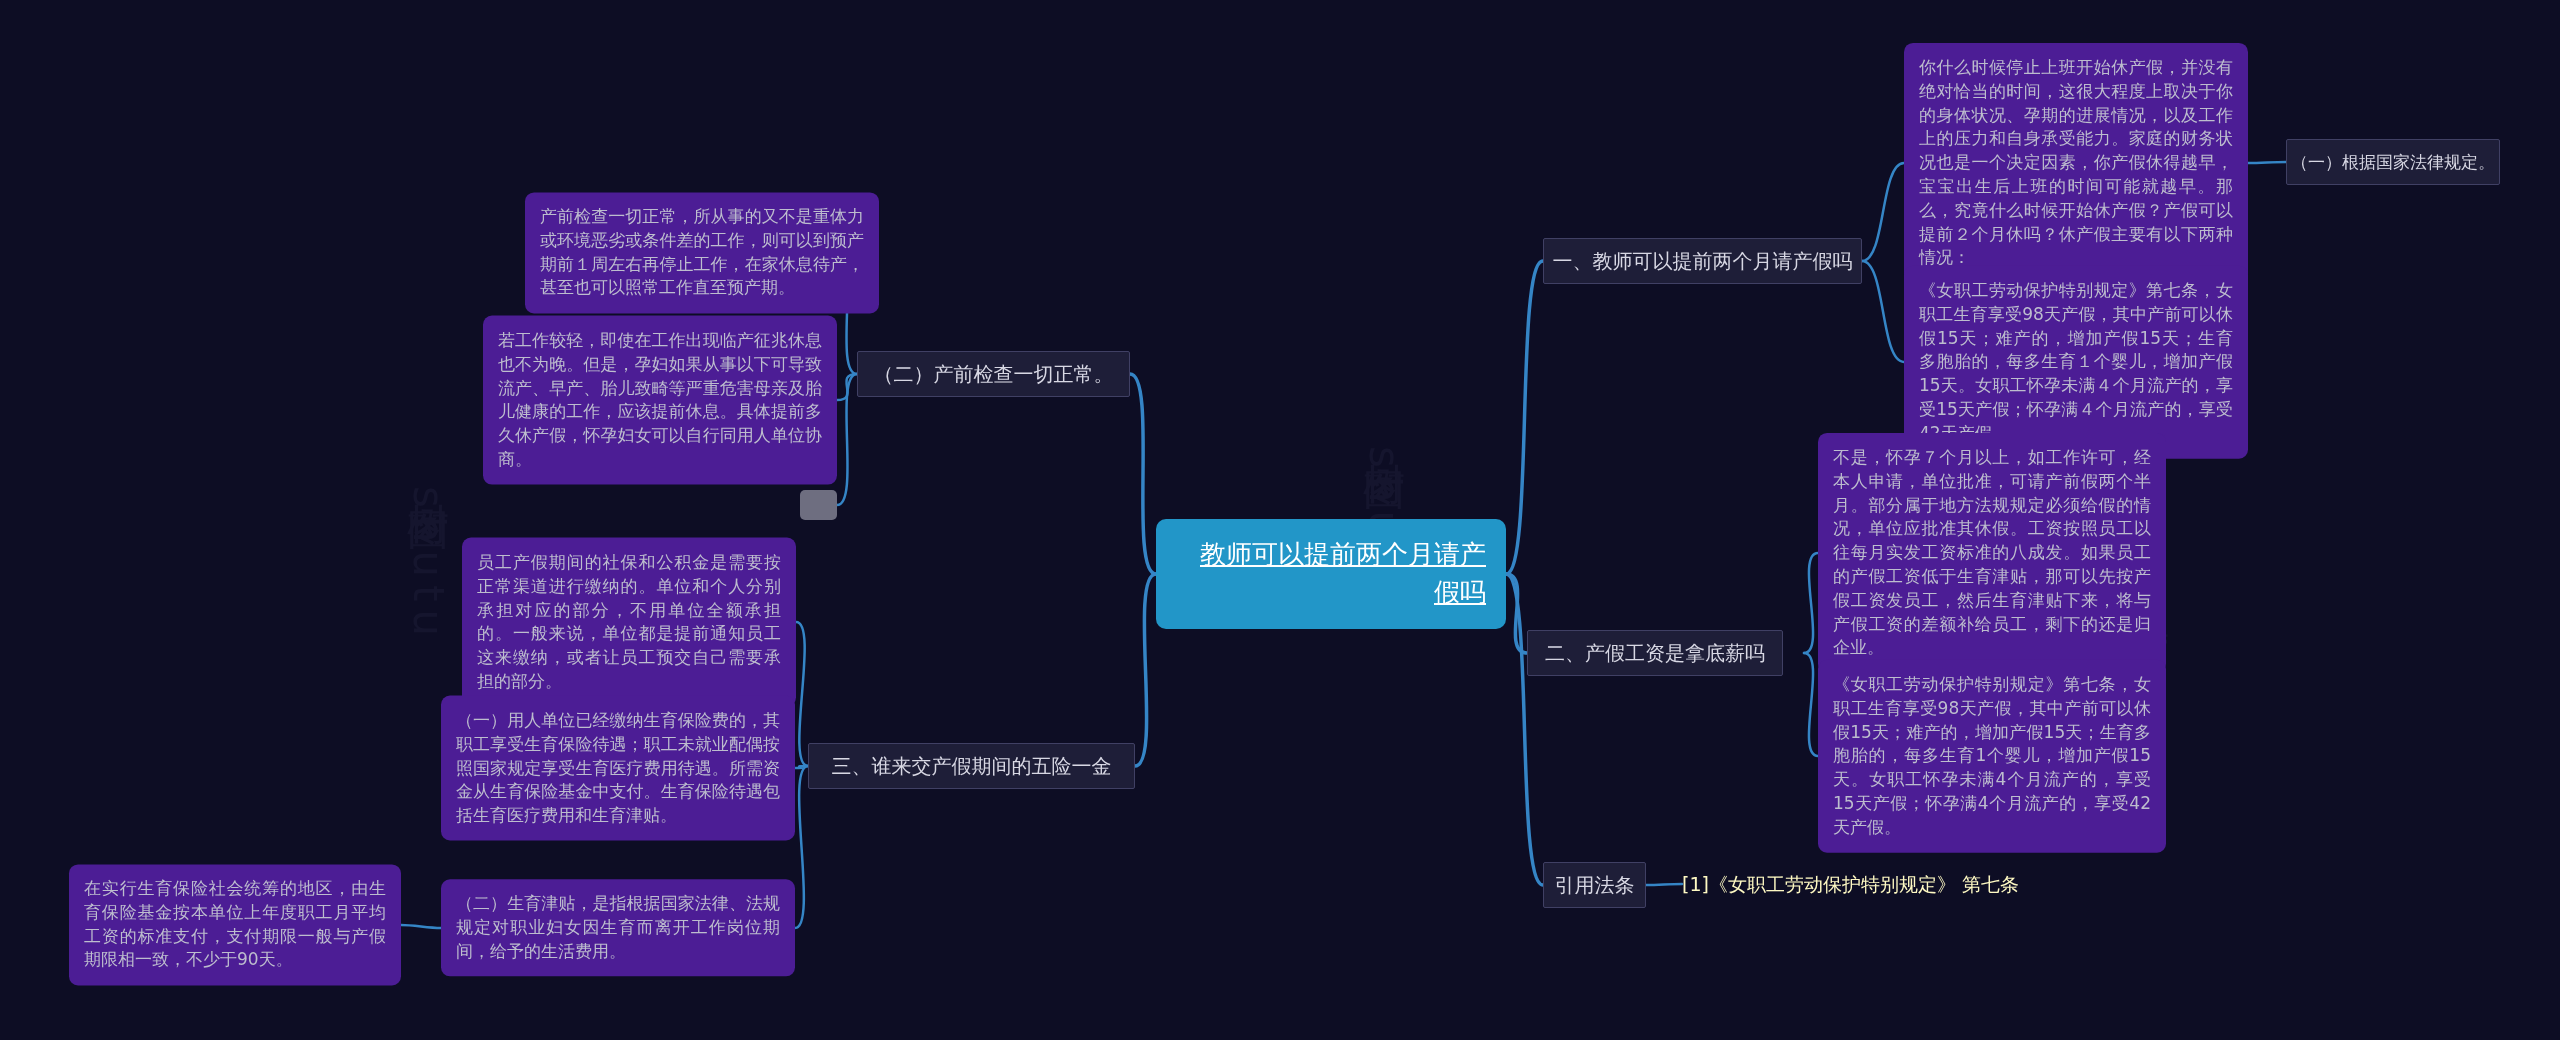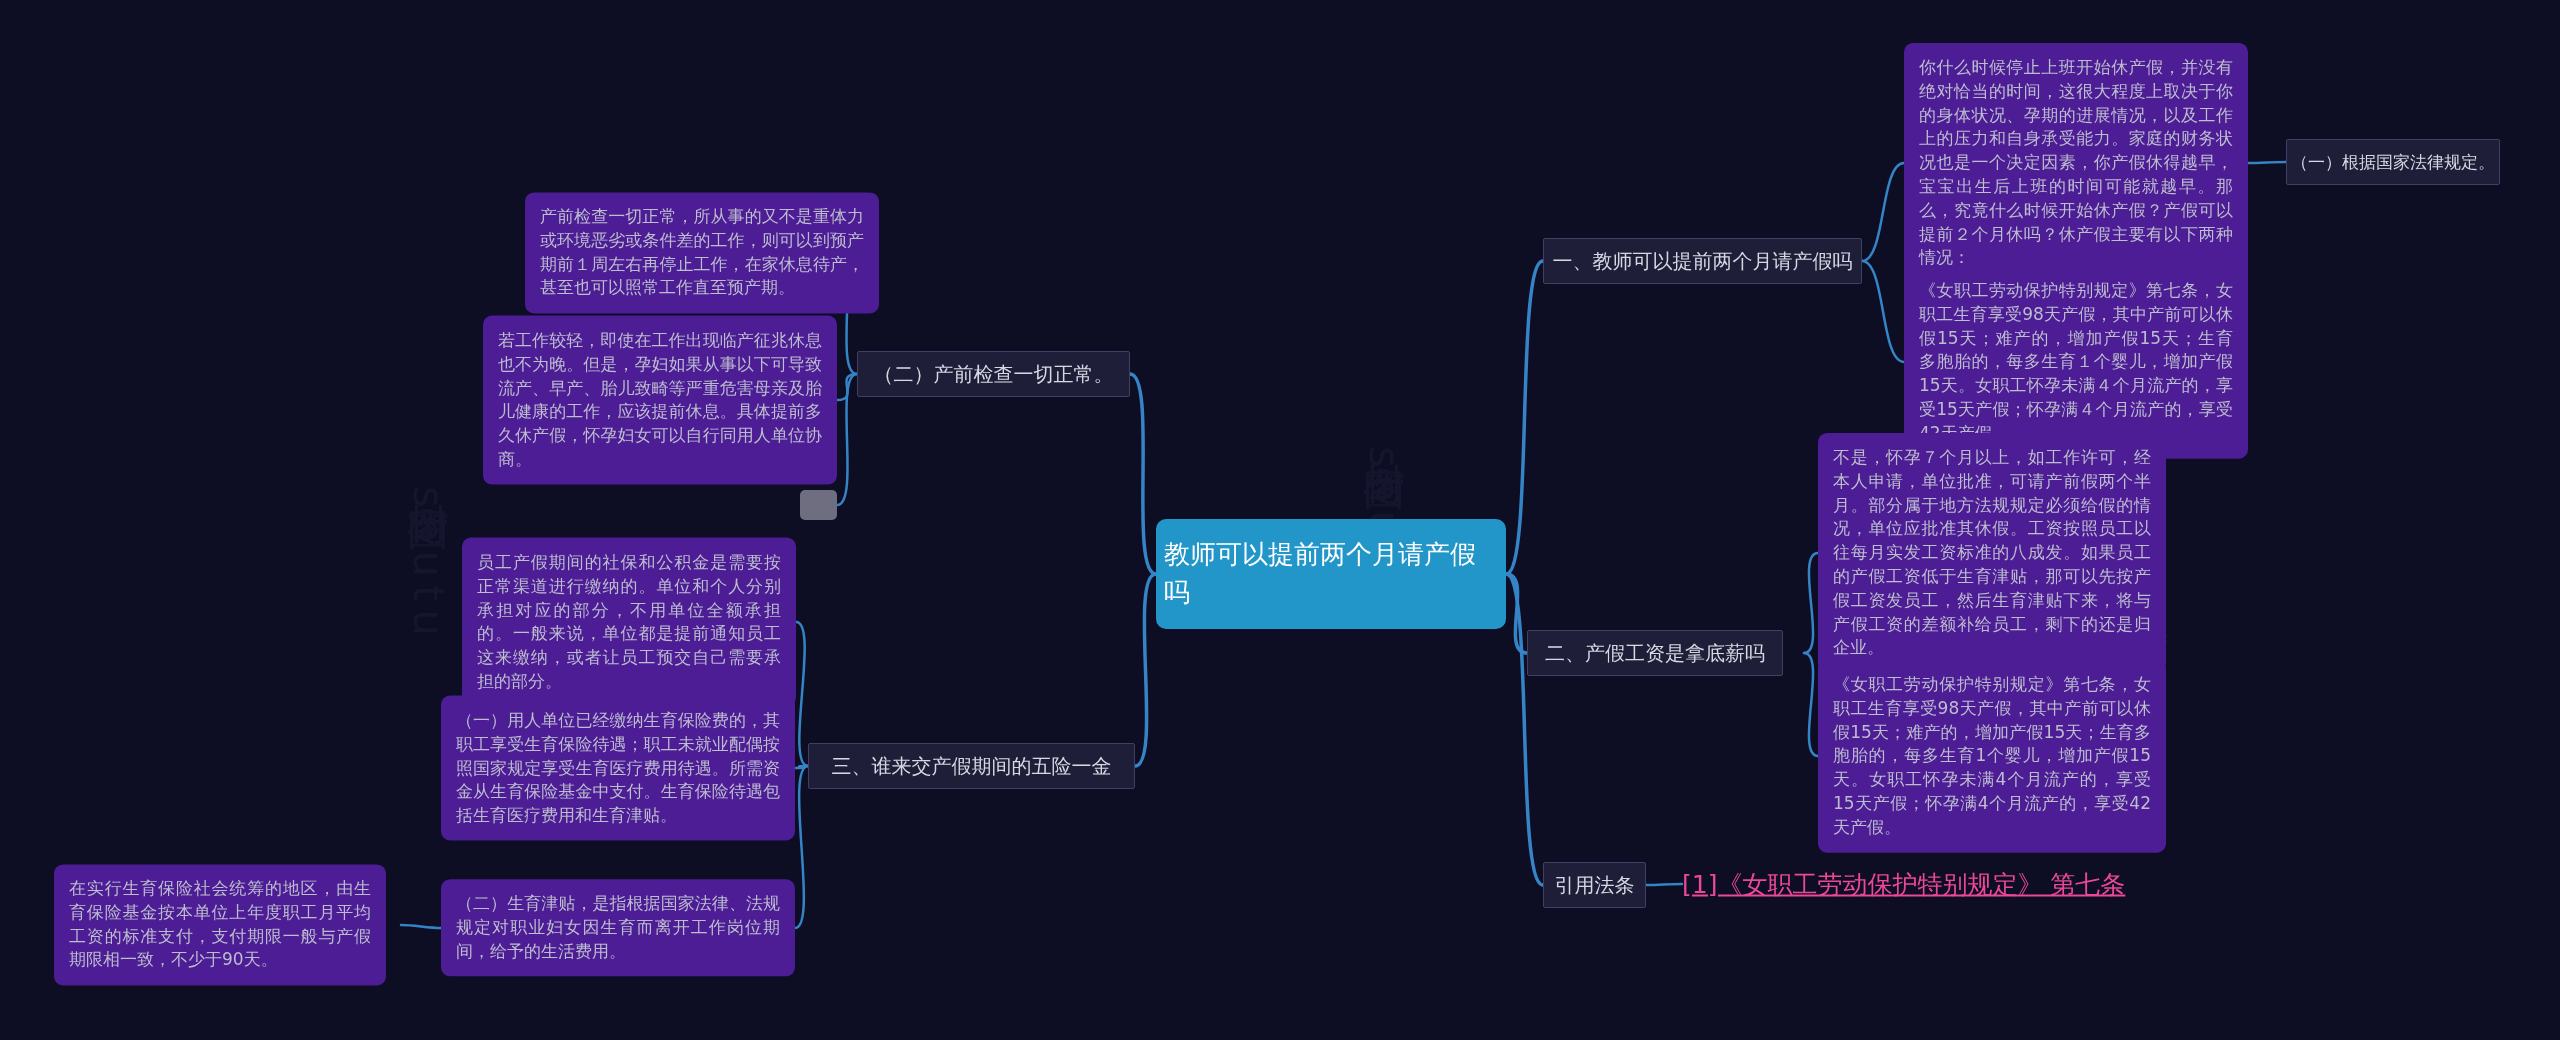--- a/index.html
+++ b/index.html
@@ -38,22 +38,23 @@
   
   .central{
     position:absolute;
     left:1156px;top:519px;width:350px;height:110px;
     background:#2296c8;
     color:#ffffff;
     font-size:26px;line-height:1.45;
     border-radius:10px;
     box-sizing:border-box;
     display:flex;align-items:center;justify-content:center;
-    text-align:left;
-    padding:10px 8px;
+    text-align:right;
+    padding:10px 20px;
+    text-decoration:underline;
   }
   
   .wm{
     position:absolute;
     writing-mode:vertical-rl;
     font-size:42px;
     letter-spacing:8px;
     color:#9a9ac8;
     opacity:0.06;
     pointer-events:none;
@@ -67,27 +68,27 @@
     border-radius:5px;
     transform:translateY(-50%);
   }
 
   
   #blk-prenatal   {left:483px; top:253px; width:354px;margin-left:42px;}
   #blk-lightwork  {left:483px; top:400px; width:354px;}
   #blk-social     {left:462px; top:622px; width:334px;}
   #blk-employer   {left:441px; top:768px; width:354px;}
   #blk-allowance  {left:441px; top:928px; width:354px;}
-  #blk-allowstd   {left:54px;  top:925px; width:332px;}
+  #blk-allowstd   {left:69px;  top:925px; width:332px;}
   #blk-whenstop   {left:1904px;top:163px; width:344px;}
   #blk-law1       {left:1904px;top:362px; width:344px;}
   #blk-notbase    {left:1818px;top:553px; width:348px;}
   #blk-law2       {left:1818px;top:756px; width:348px;}
-  #blk-citation   {left:1682px;top:884px; background:transparent;color:#ec4899;
-                   font-size:25px;padding:0;border-radius:0;white-space:nowrap;text-decoration:underline;}
+  #blk-citation   {left:1682px;top:884px; background:transparent;color:#fef9c3;
+                   font-size:19px;padding:0;border-radius:0;white-space:nowrap;}
 
   #bn-self {left:857px; top:351px; width:273px;}
   #bn-three{left:808px; top:743px; width:327px;}
   #bn-one  {left:1543px;top:238px; width:319px;}
   #bn-two  {left:1527px;top:630px; width:256px;}
   #bn-cite {left:1543px;top:862px; width:103px;}
   #bn-law  {left:2286px;top:139px; width:214px; font-size:17px;}
 
   #wm1{left:400px; top:470px;}
   #wm2{left:1356px;top:430px;}

